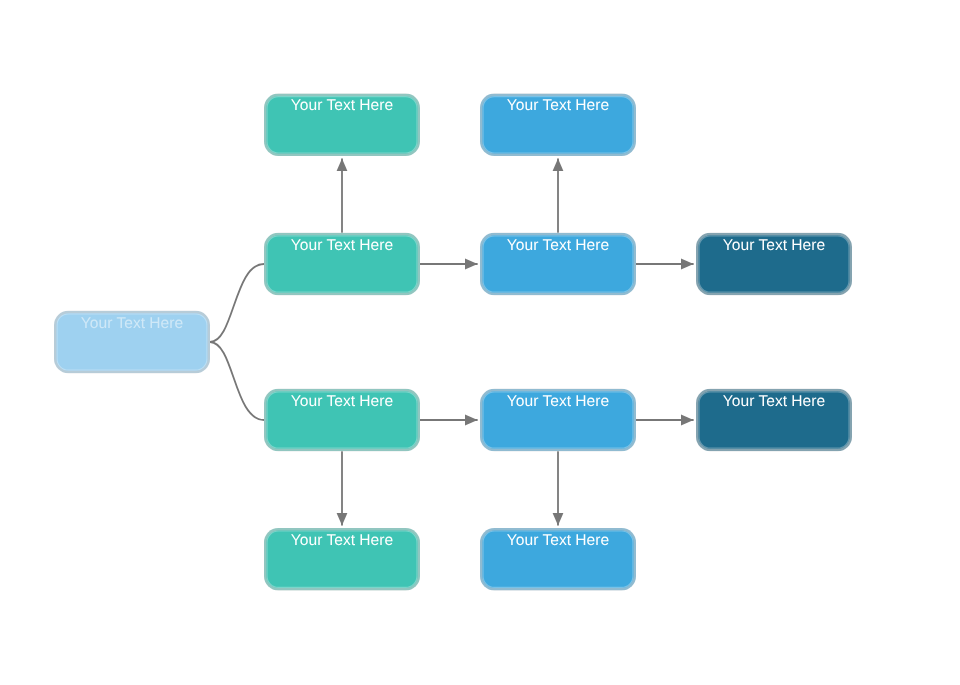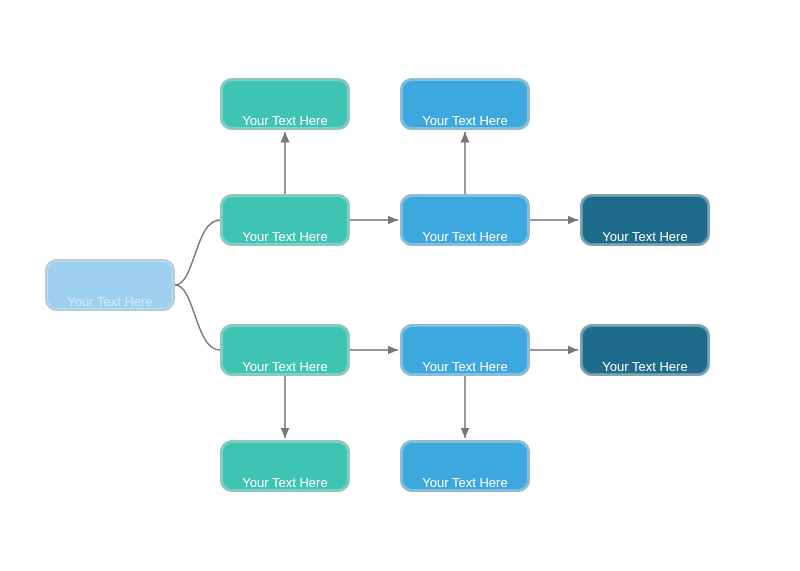--- a/index.html
+++ b/index.html
@@ -9,21 +9,21 @@
       background: #ffffff;
       font-family: Arial, sans-serif;
       position: relative;
     }
     .node {
       position: absolute;
       width: 130px;
       height: 52px;
       border-radius: 12px;
       display: flex;
-      align-items: flex-end;
+      align-items: flex-start;
       justify-content: center;
       color: #ffffff;
       font-size: 13px;
       border: 2px solid rgba(200,200,200,0.6);
       box-shadow: inset 0 0 0 1px rgba(255,255,255,0.3);
     }
     .light-blue { background: #9ED1F0; color: #cfe8f7; }
     .teal { background: #3FC4B4; }
     .sky { background: #3DA8DE; }
     .dark-blue { background: #1E6B8C; }

